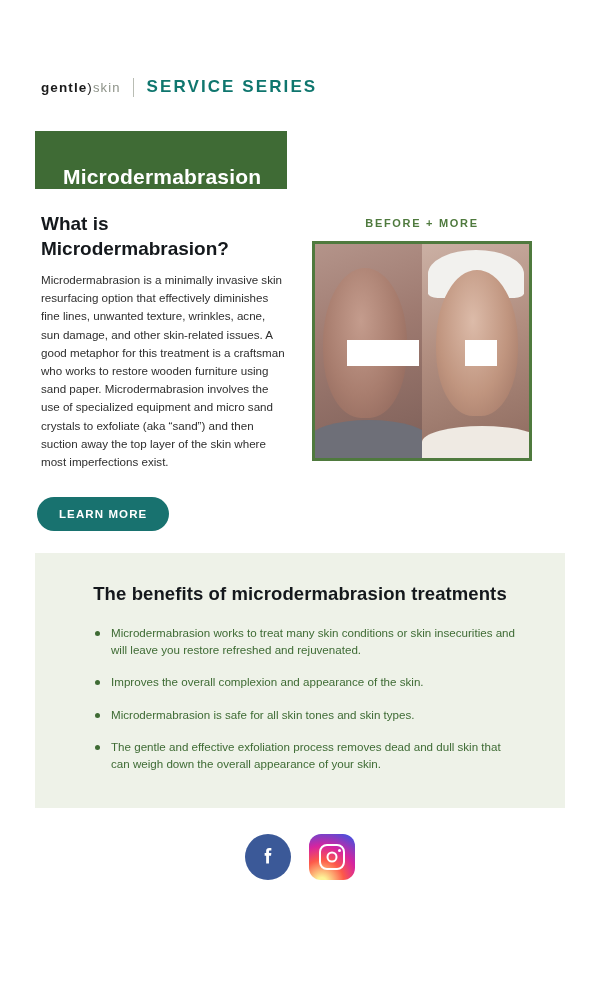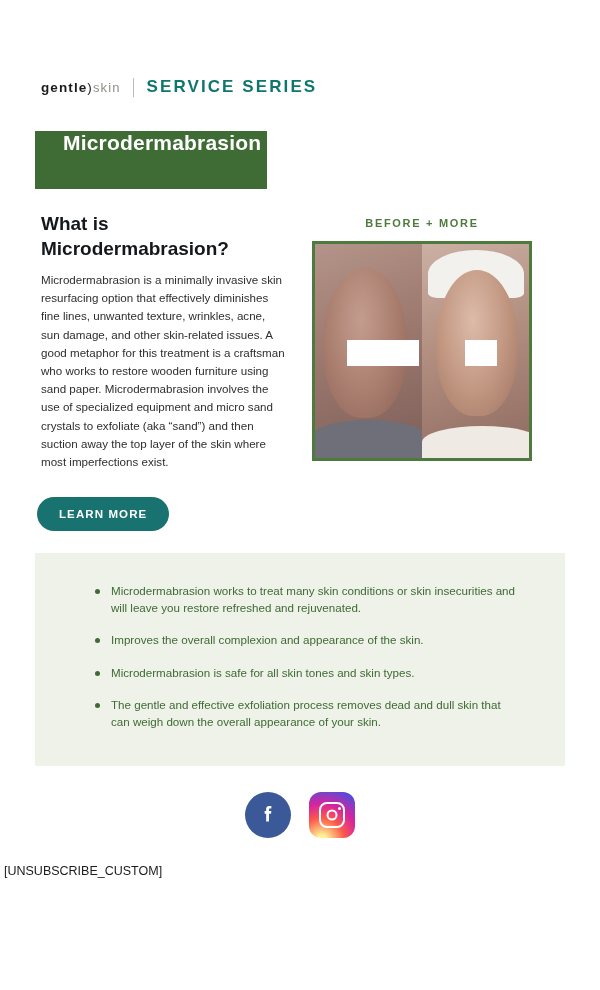--- a/index.html
+++ b/index.html
@@ -64,25 +64,25 @@
     font-family: "Liberation Sans", sans-serif;
     font-size: 17px;
     font-weight: bold;
     letter-spacing: 2.1px;
     color: #0f766e;
   }
 
   
   .title-block {
     margin: 25px 0 0 18px;
-    width: 232px;
+    width: 252px;
     height: 58px;
     background: #3f6b35;
     display: flex;
-    align-items: flex-start;
+    align-items: flex-end;
   }
   .title-block h1 {
     margin: 0;
     padding: 0 0 0 28px;
     font-family: "Liberation Sans", sans-serif;
     font-size: 21px;
     font-weight: bold;
     color: #ffffff;
     letter-spacing: 0.2px;
   }
@@ -353,20 +353,21 @@
           <div class="ba-redact redact-r"></div>
         </div>
       </div>
     </div>
 
     <div class="cta-wrap">
       <button class="cta-btn">LEARN MORE</button>
     </div>
 
     <div class="benefits">
+      <h2>The benefits of microdermabrasion treatments</h2>
       <ul>
         <li>Microdermabrasion works to treat many skin conditions or skin insecurities and will leave you restore refreshed and rejuvenated.</li>
         <li>Improves the overall complexion and appearance of the skin.</li>
         <li>Microdermabrasion is safe for all skin tones and skin types.</li>
         <li>The gentle and effective exfoliation process removes dead and dull skin that can weigh down the overall appearance of your skin.</li>
       </ul>
     </div>
 
     <div class="social-row">
       <div class="social-icon fb">
@@ -374,18 +375,15 @@
             <path fill="#ffffff" d="M15.1 8.2h-2.2V6.9c0-.6.4-.8.7-.8h1.5V3.6h-2c-2.3 0-2.8 1.7-2.8 2.8v1.8H8.9v2.6h1.4V18h2.6v-7.2h1.9l.3-2.6z"></path>
           </svg>
       </div>
       <div class="social-icon ig">
         <div class="ig-inner"></div>
       </div>
     </div>
 
   </div>
 
-  <div class="footer">
-    <span>[UNSUBSCRIBE_CUSTOM]</span>
-  </div>
 
   <div class="bottom-fill"></div>
 </div>
 
 </body></html>

